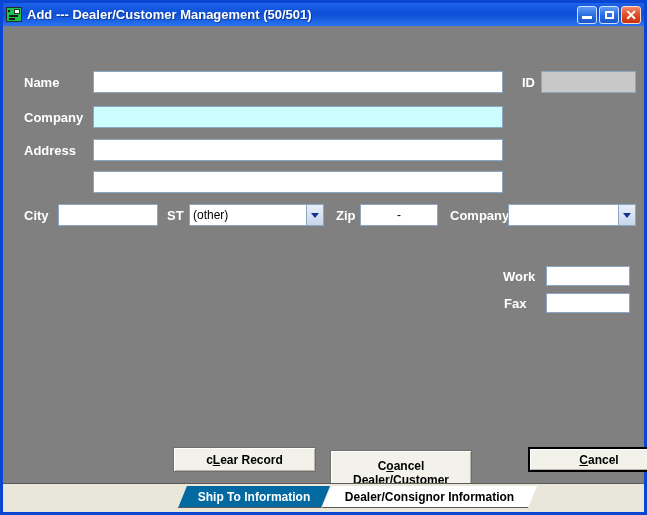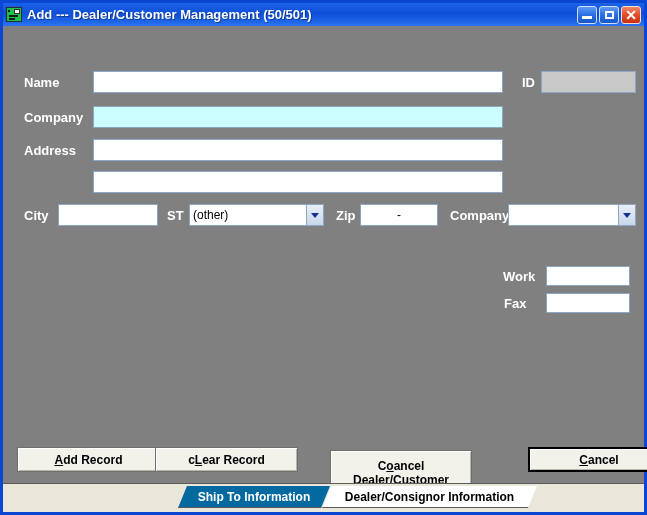--- a/index.html
+++ b/index.html
@@ -198,25 +198,22 @@
           <span class="arr"></span>
         </div>
     </div>
 
     <div class="lbl" style="left:500px;top:244px;">Work</div>
     <input class="fld" style="left: 543px; top: 240px; width: 84px; height: 20px;" value="">
 
     <div class="lbl" style="left:501px;top:271px;">Fax</div>
     <input class="fld" style="left: 543px; top: 267px; width: 84px; height: 20px;" value="">
 
-    <div class="btn" style="left:14px;top:421px;width:143px;height:25px;">
-      <span><span></span><u>A</u><span>dd Record</span></span>
-    </div>
-
-    <div class="btn" style="left:152px;top:421px;width:143px;height:25px;">
+
+    <div class="btn" style="left:170px;top:421px;width:143px;height:25px;">
       <span><span>c</span><u>L</u><span>ear Record</span></span>
     </div>
 
     <div class="btn" style="left:327px;top:424px;width:142px;height:45px;flex-direction:column;">
       <span><span>C</span><u>o</u><span>ancel</span></span>
       <span>Dealer/Customer</span>
     </div>
 
     <div class="btn focused" style="left:485px;top:421px;width:142px;height:25px;">
       <span><span></span><u>C</u><span>ancel</span></span>

